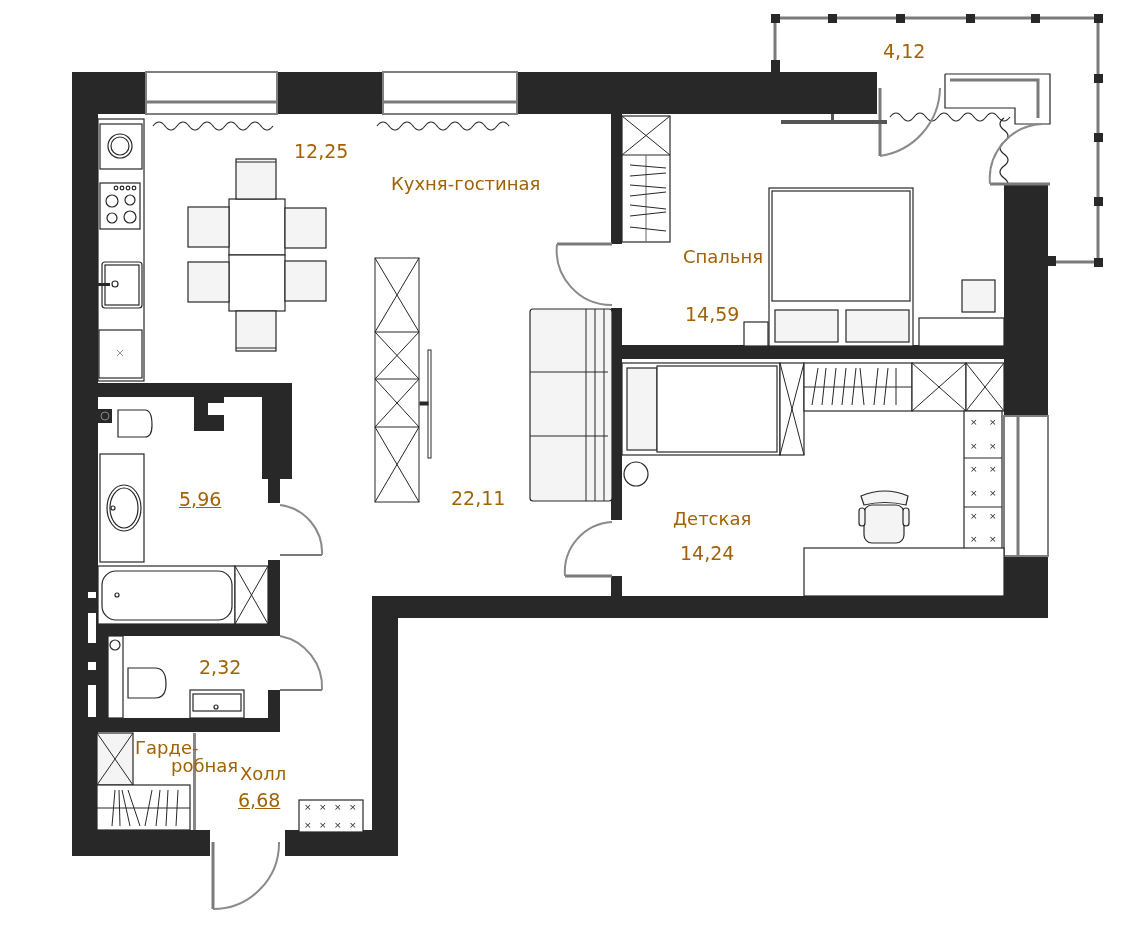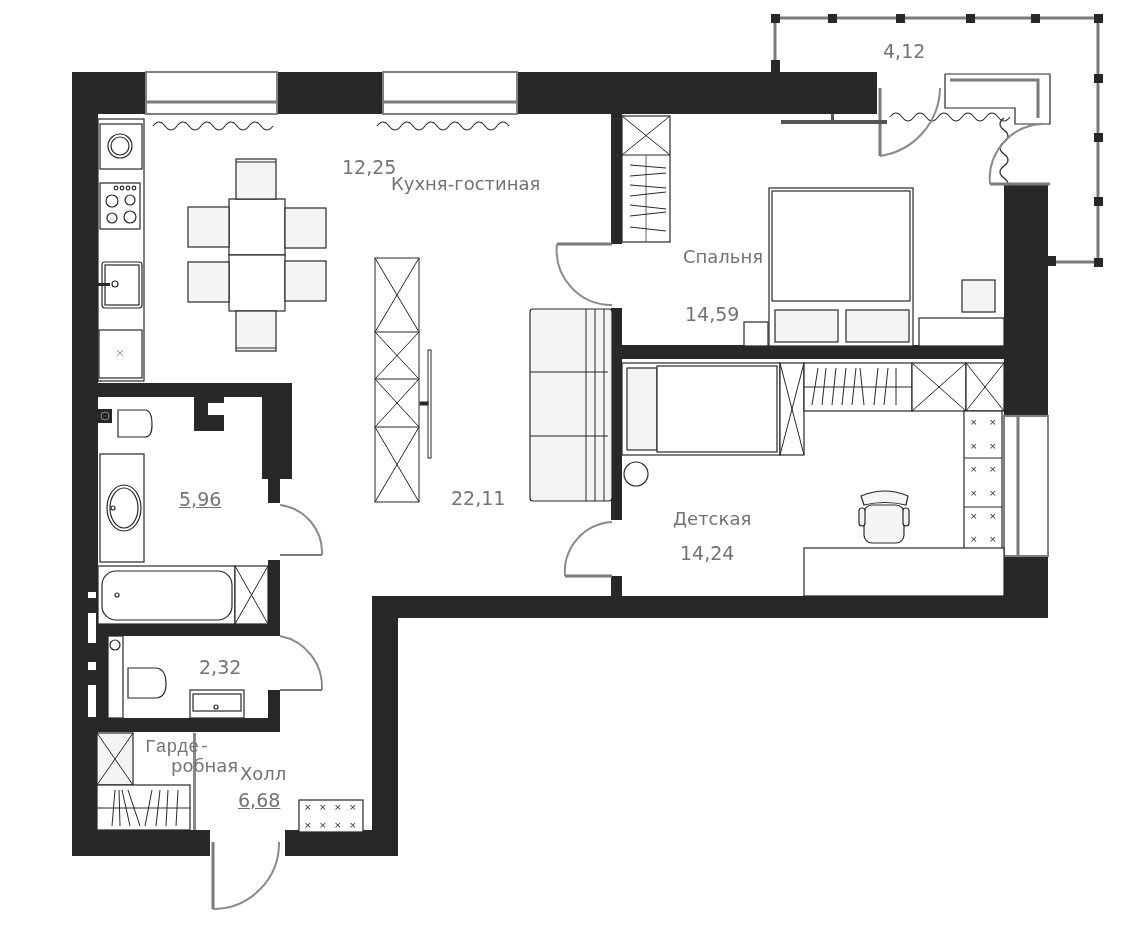--- a/index.html
+++ b/index.html
@@ -6,21 +6,21 @@
     body { width: 1141px; height: 937px; position: relative; overflow: hidden; font-family: "DejaVu Sans", sans-serif; }
     #plan { position: absolute; left: 0; top: 0; width: 1141px; height: 937px; }
     .wall { fill: #282828; }
     .thin { fill: none; stroke: #282828; stroke-width: 1.2; }
     .thinfill { fill: #f4f4f4; stroke: #282828; stroke-width: 1.2; }
     .white { fill: #ffffff; stroke: #282828; stroke-width: 1.2; }
     .gray { fill: none; stroke: #7a7a7a; stroke-width: 3; }
     .graythin { fill: none; stroke: #8a8a8a; stroke-width: 2; }
     .win { fill: #ffffff; stroke: #808080; stroke-width: 2; }
     .post { fill: #282828; }
-    .lbl { position: absolute; color: #737373; white-space: nowrap; }
+    .lbl { position: absolute; color: #a16207; white-space: nowrap; }
     .area { font-size: 19px; }
     .name { font-size: 18px; }
   </style>
 </head>
 <body>
 
 <svg id="plan" viewBox="0 0 1141 937" xmlns="http://www.w3.org/2000/svg">
 
   <g>
 
@@ -296,26 +296,26 @@
         <text x="334" y="810">×</text>
         <text x="349" y="810">×</text>
       <text x="304" y="828">×</text>
         <text x="319" y="828">×</text>
         <text x="334" y="828">×</text>
         <text x="349" y="828">×</text>
     </g>
   </g>
 </svg>
 
-<div class="lbl area" style="left:294px;top:156px;margin-left:48px;">12,25</div>
+<div class="lbl area" style="left:294px;top:140px;">12,25</div>
 <div class="lbl name" style="left:391px;top:173px;">Кухня-гостиная</div>
 <div class="lbl area" style="left:451px;top:487px;">22,11</div>
 <div class="lbl name" style="left:683px;top:246px;">Спальня</div>
 <div class="lbl area" style="left:685px;top:276px;margin-top:27px;">14,59</div>
 <div class="lbl area" style="left:883px;top:40px;">4,12</div>
 <div class="lbl name" style="left:673px;top:508px;">Детская</div>
 <div class="lbl area" style="left:680px;top:542px;">14,24</div>
 <div class="lbl area" style="left:179px;top:488px;text-decoration:underline;">5,96</div>
 <div class="lbl area" style="left:199px;top:656px;">2,32</div>
-<div class="lbl name" style="left:145px;top:737px;font-family:Liberation Mono, monospace;">Гарде-</div>
+<div class="lbl name" style="left:135px;top:737px;">Гарде-</div>
 <div class="lbl name" style="left:135px;top:755px;margin-left:36px;">робная</div>
 <div class="lbl name" style="left:240px;top:763px;text-align:right;">Холл</div>
 <div class="lbl area" style="left:238px;top:789px;text-decoration:underline;">6,68</div>
 
 </body></html>

